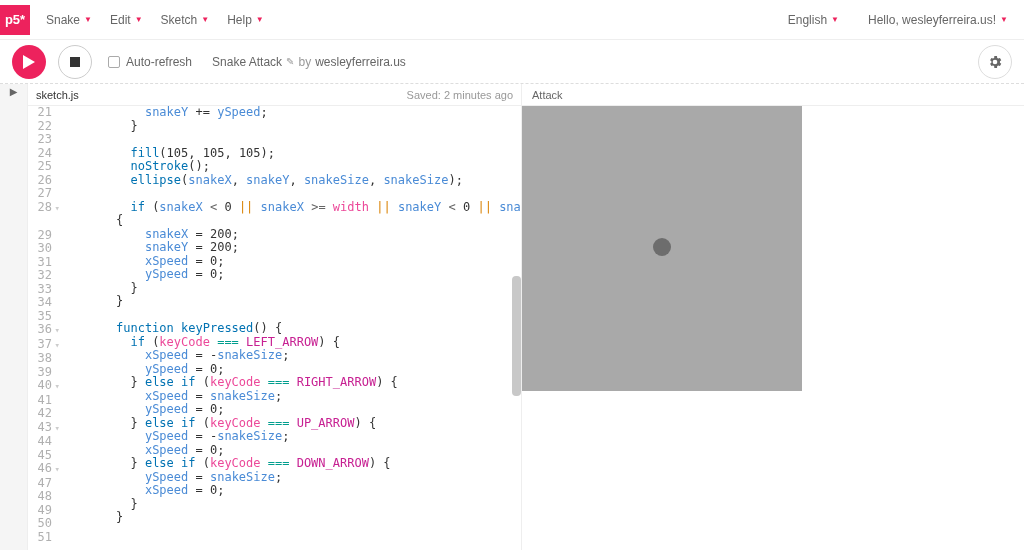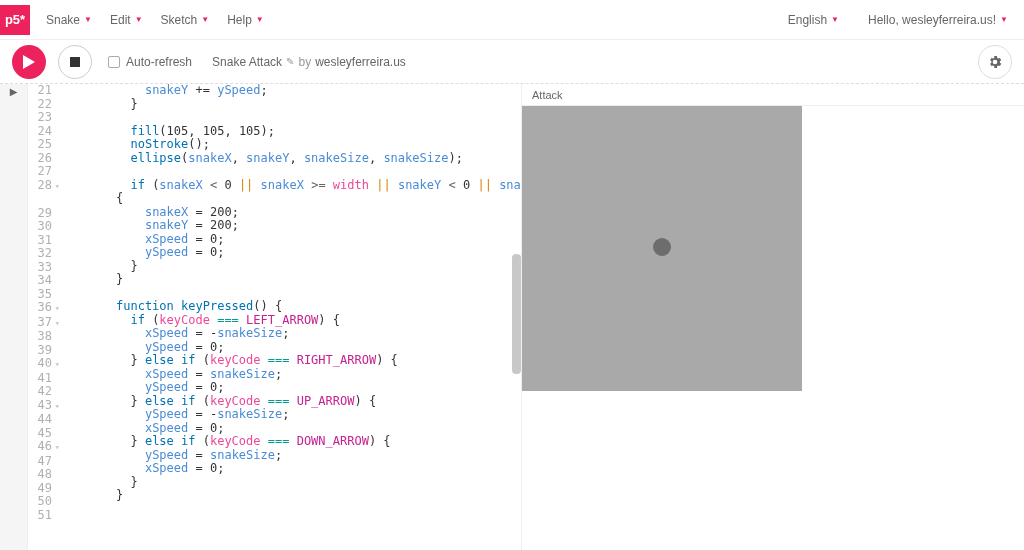--- a/index.html
+++ b/index.html
@@ -128,20 +128,24 @@
         </svg>
     </div>
   </div>
 
   <div class="main">
     <div class="sidebar-toggle">
         <span>▶</span>
       </div>
 
     <div class="editor-pane">
+      <div class="tabs">
+        <div class="tab">sketch.js</div>
+        <div class="saved">Saved: 2 minutes ago</div>
+      </div>
       <div class="editor-rel">
         <div class="code-area">
           <div class="gutter" id="gutter">
               <div class="ln">21<span class="fold"></span></div>
               <div class="ln">22<span class="fold"></span></div>
               <div class="ln">23<span class="fold"></span></div>
               <div class="ln">24<span class="fold"></span></div>
               <div class="ln">25<span class="fold"></span></div>
               <div class="ln">26<span class="fold"></span></div>
               <div class="ln">27<span class="fold"></span></div>

